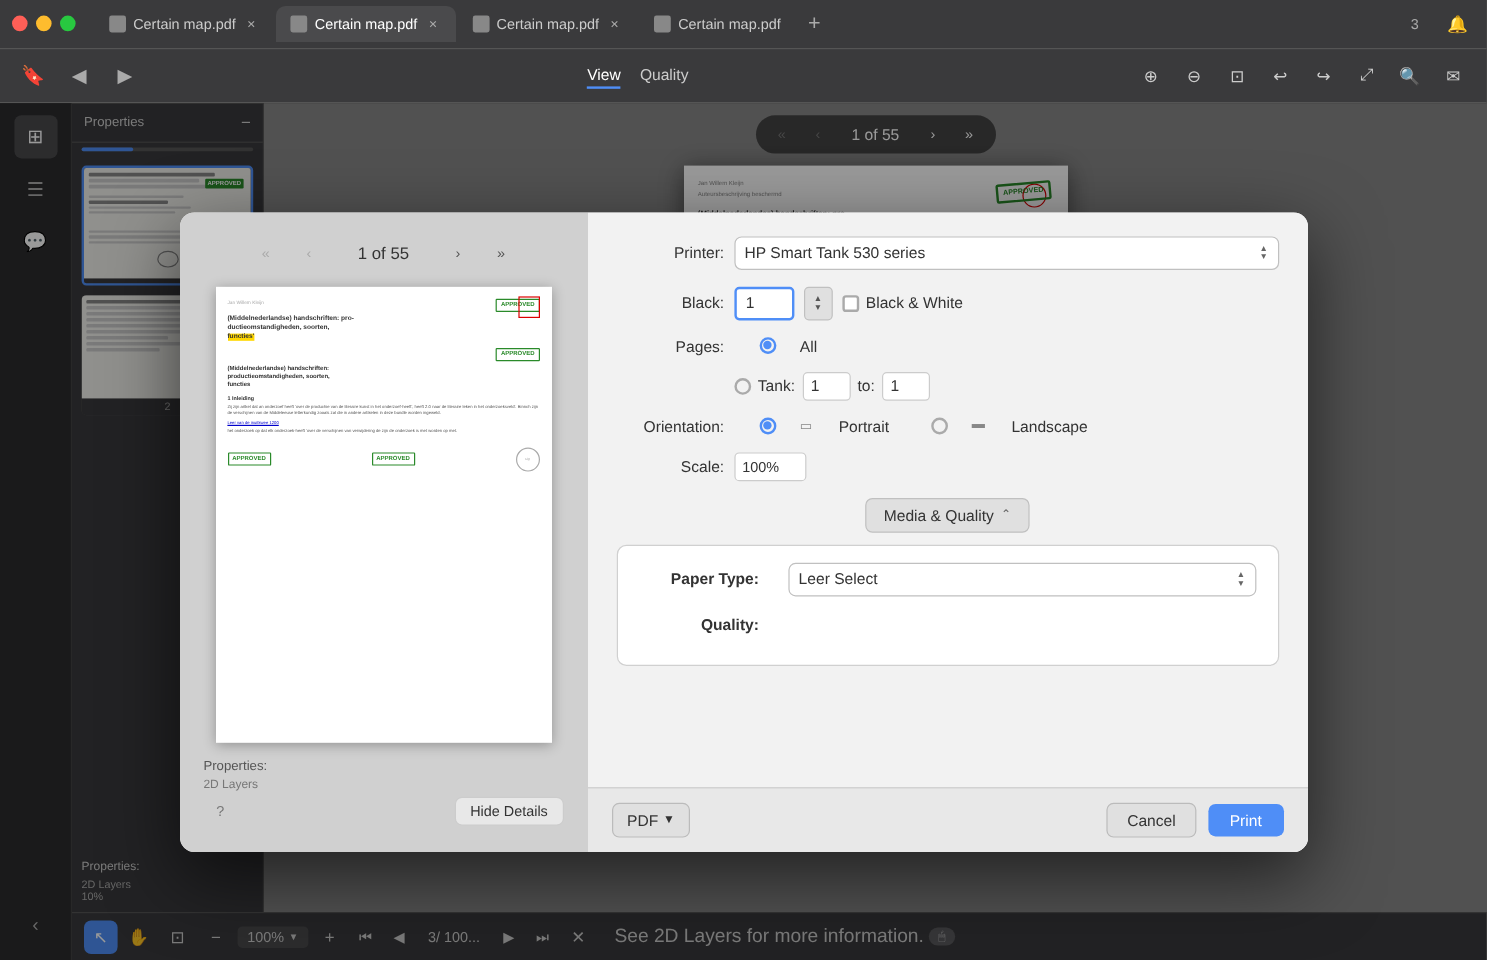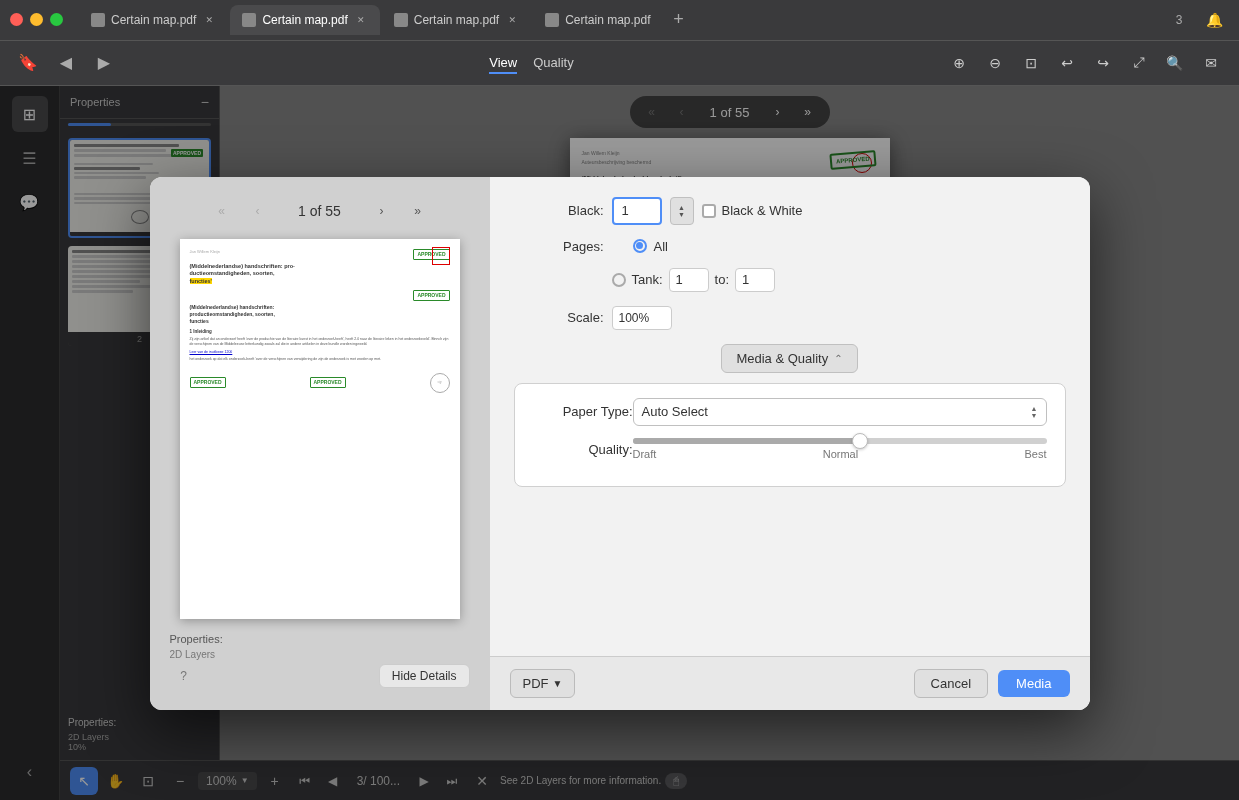--- a/index.html
+++ b/index.html
@@ -346,21 +346,21 @@
     .page-counter-bottom {
       font-size: 12px; color: #ccc;
       padding: 0 8px;
     }
     .nav-btn-bottom {
       width: 24px; height: 24px;
       display: flex; align-items: center; justify-content: center;
       color: #ccc; font-size: 12px; cursor: pointer;
     }
     .bottom-info {
-      font-size: 10px; color: #ccc; margin-left: 0;
+      font-size: 16px; color: #ccc; margin-left: 12px;
     }
     .cursor-pos {
       background: #5a5a5e;
       border-radius: 10px;
       padding: 2px 8px;
       font-size: 10px;
       color: #ccc;
     }
 
     
@@ -500,21 +500,21 @@
       background: #fff;
       color: #333;
     }
     .radio-group {
       display: flex;
       align-items: center;
       gap: 14px;
     }
     .radio-item {
       display: flex;
-      gap: 7px;
+      gap: 20px;
       cursor: pointer;
       padding-left: 21px;
     }
     .radio-circle {
       width: 14px; height: 14px;
       border-radius: 50%;
       border: 2px solid #aaa;
       display: flex; align-items: center; justify-content: center;
       flex-shrink: 0;
     }
@@ -603,21 +603,22 @@
     .media-row {
       display: flex;
       align-items: center;
       margin-bottom: 12px;
     }
     .media-label {
       font-size: 13px;
       color: #333;
       width: 100px;
       text-align: right;
-      margin-right: 0;
+      margin-right: 24px;
+      font-weight: bold;
     }
     .quality-slider-container {
       display: flex;
       flex-direction: column;
       flex: 1;
     }
     .quality-slider {
       width: 100%;
       height: 6px;
       background: #d0d0d0;
@@ -972,20 +973,32 @@
           <div style="display:flex; justify-content:space-between; align-items:center;">
             <div class="preview-nav-btn" style="color:#777;">?</div>
             <div style="background:#e8e8e8; border:1px solid #ccc; border-radius:6px; padding:4px 12px; font-size:12px; color:#333; cursor:pointer;">Hide Details</div>
           </div>
         </div>
       </div>
 
       <div class="dialog-settings">
         <div class="settings-scroll">
 
+          <div class="settings-row">
+            <div class="settings-label">Printer:</div>
+            <div class="settings-control">
+              <div class="select-control">
+                <span>HP Smart Tank 530 series</span>
+                <div style="display:flex; flex-direction:column; margin-left:8px;">
+                  <span style="font-size:7px; color:#666; line-height:1;">▲</span>
+                  <span style="font-size:7px; color:#666; line-height:1;">▼</span>
+                </div>
+              </div>
+            </div>
+          </div>
 
 
           <div class="settings-row">
             <div class="settings-label">Black:</div>
             <div class="settings-control">
               <input class="copies-input" type="text" value="1" style="">
               <div class="select-stepper">
                 <span style="font-size:7px; line-height:1;">▲</span>
                 <span style="font-size:7px; line-height:1;">▼</span>
               </div>
@@ -1011,73 +1024,79 @@
             <div style="display:flex; align-items:center; gap:6px; margin-left:98px; margin-top:6px;">
               <div class="radio-circle"></div>
               <span class="range-label">Tank:</span>
               <input class="pages-range-input" type="text" value="1" style="">
               <span class="range-label">to:</span>
               <input class="pages-range-input" type="text" value="1" style="">
             </div>
           </div>
 
 
+          <div class="settings-row">
+            <div class="settings-label">Orientation:</div>
+            <div class="settings-control">
+              <div class="radio-group">
+                <div class="radio-item">
+                  <div class="radio-circle checked"></div>
+                  <span style="font-size:11px; color:#888; margin-right:2px;">▭</span>
+                  <span class="radio-label">Portrait</span>
+                </div>
+                <div class="radio-item">
+                  <div class="radio-circle"></div>
+                  <span style="font-size:11px; color:#888; margin-right:2px;">▬</span>
+                  <span class="radio-label">Landscape</span>
+                </div>
+              </div>
+            </div>
+          </div>
 
           <div class="settings-row">
             <div class="settings-label">Scale:</div>
             <div class="settings-control">
               <input class="scale-input" type="text" value="100%" style="">
             </div>
           </div>
 
           <div class="collapsible-header">
             <div class="collapsible-btn">
               <span>Media &amp; Quality</span>
               <span class="collapsible-arrow">⌃</span>
             </div>
           </div>
 
           <div class="media-section">
 
             <div class="media-row">
               <div class="media-label">Paper Type:</div>
               <div class="select-control" style="flex:1;">
-                <span>Auto Select</span>
+                <span>Leer Select</span>
                 <div style="display:flex; flex-direction:column; margin-left:8px;">
                   <span style="font-size:7px; color:#666; line-height:1;">▲</span>
                   <span style="font-size:7px; color:#666; line-height:1;">▼</span>
                 </div>
               </div>
             </div>
 
             <div class="media-row" style="align-items:flex-start;">
               <div class="media-label" style="padding-top:4px;">Quality:</div>
-              <div class="quality-slider-container">
-                <div class="quality-slider">
-                  <div class="quality-slider-fill"></div>
-                  <div class="quality-slider-thumb"></div>
-                </div>
-                <div class="quality-labels">
-                  <span>Draft</span>
-                  <span>Normal</span>
-                  <span>Best</span>
-                </div>
-              </div>
             </div>
           </div>
 
         </div>
 
         <div class="dialog-bottom">
           <div class="pdf-btn">
             <span>PDF</span>
             <span style="font-size:10px;">▼</span>
           </div>
           <div class="spacer"></div>
           <div class="btn-cancel">Cancel</div>
-          <div class="btn-print">Media</div>
+          <div class="btn-print">Print</div>
         </div>
       </div>
 
     </div>
   </div>
 
 </div>
 
 </body></html>

